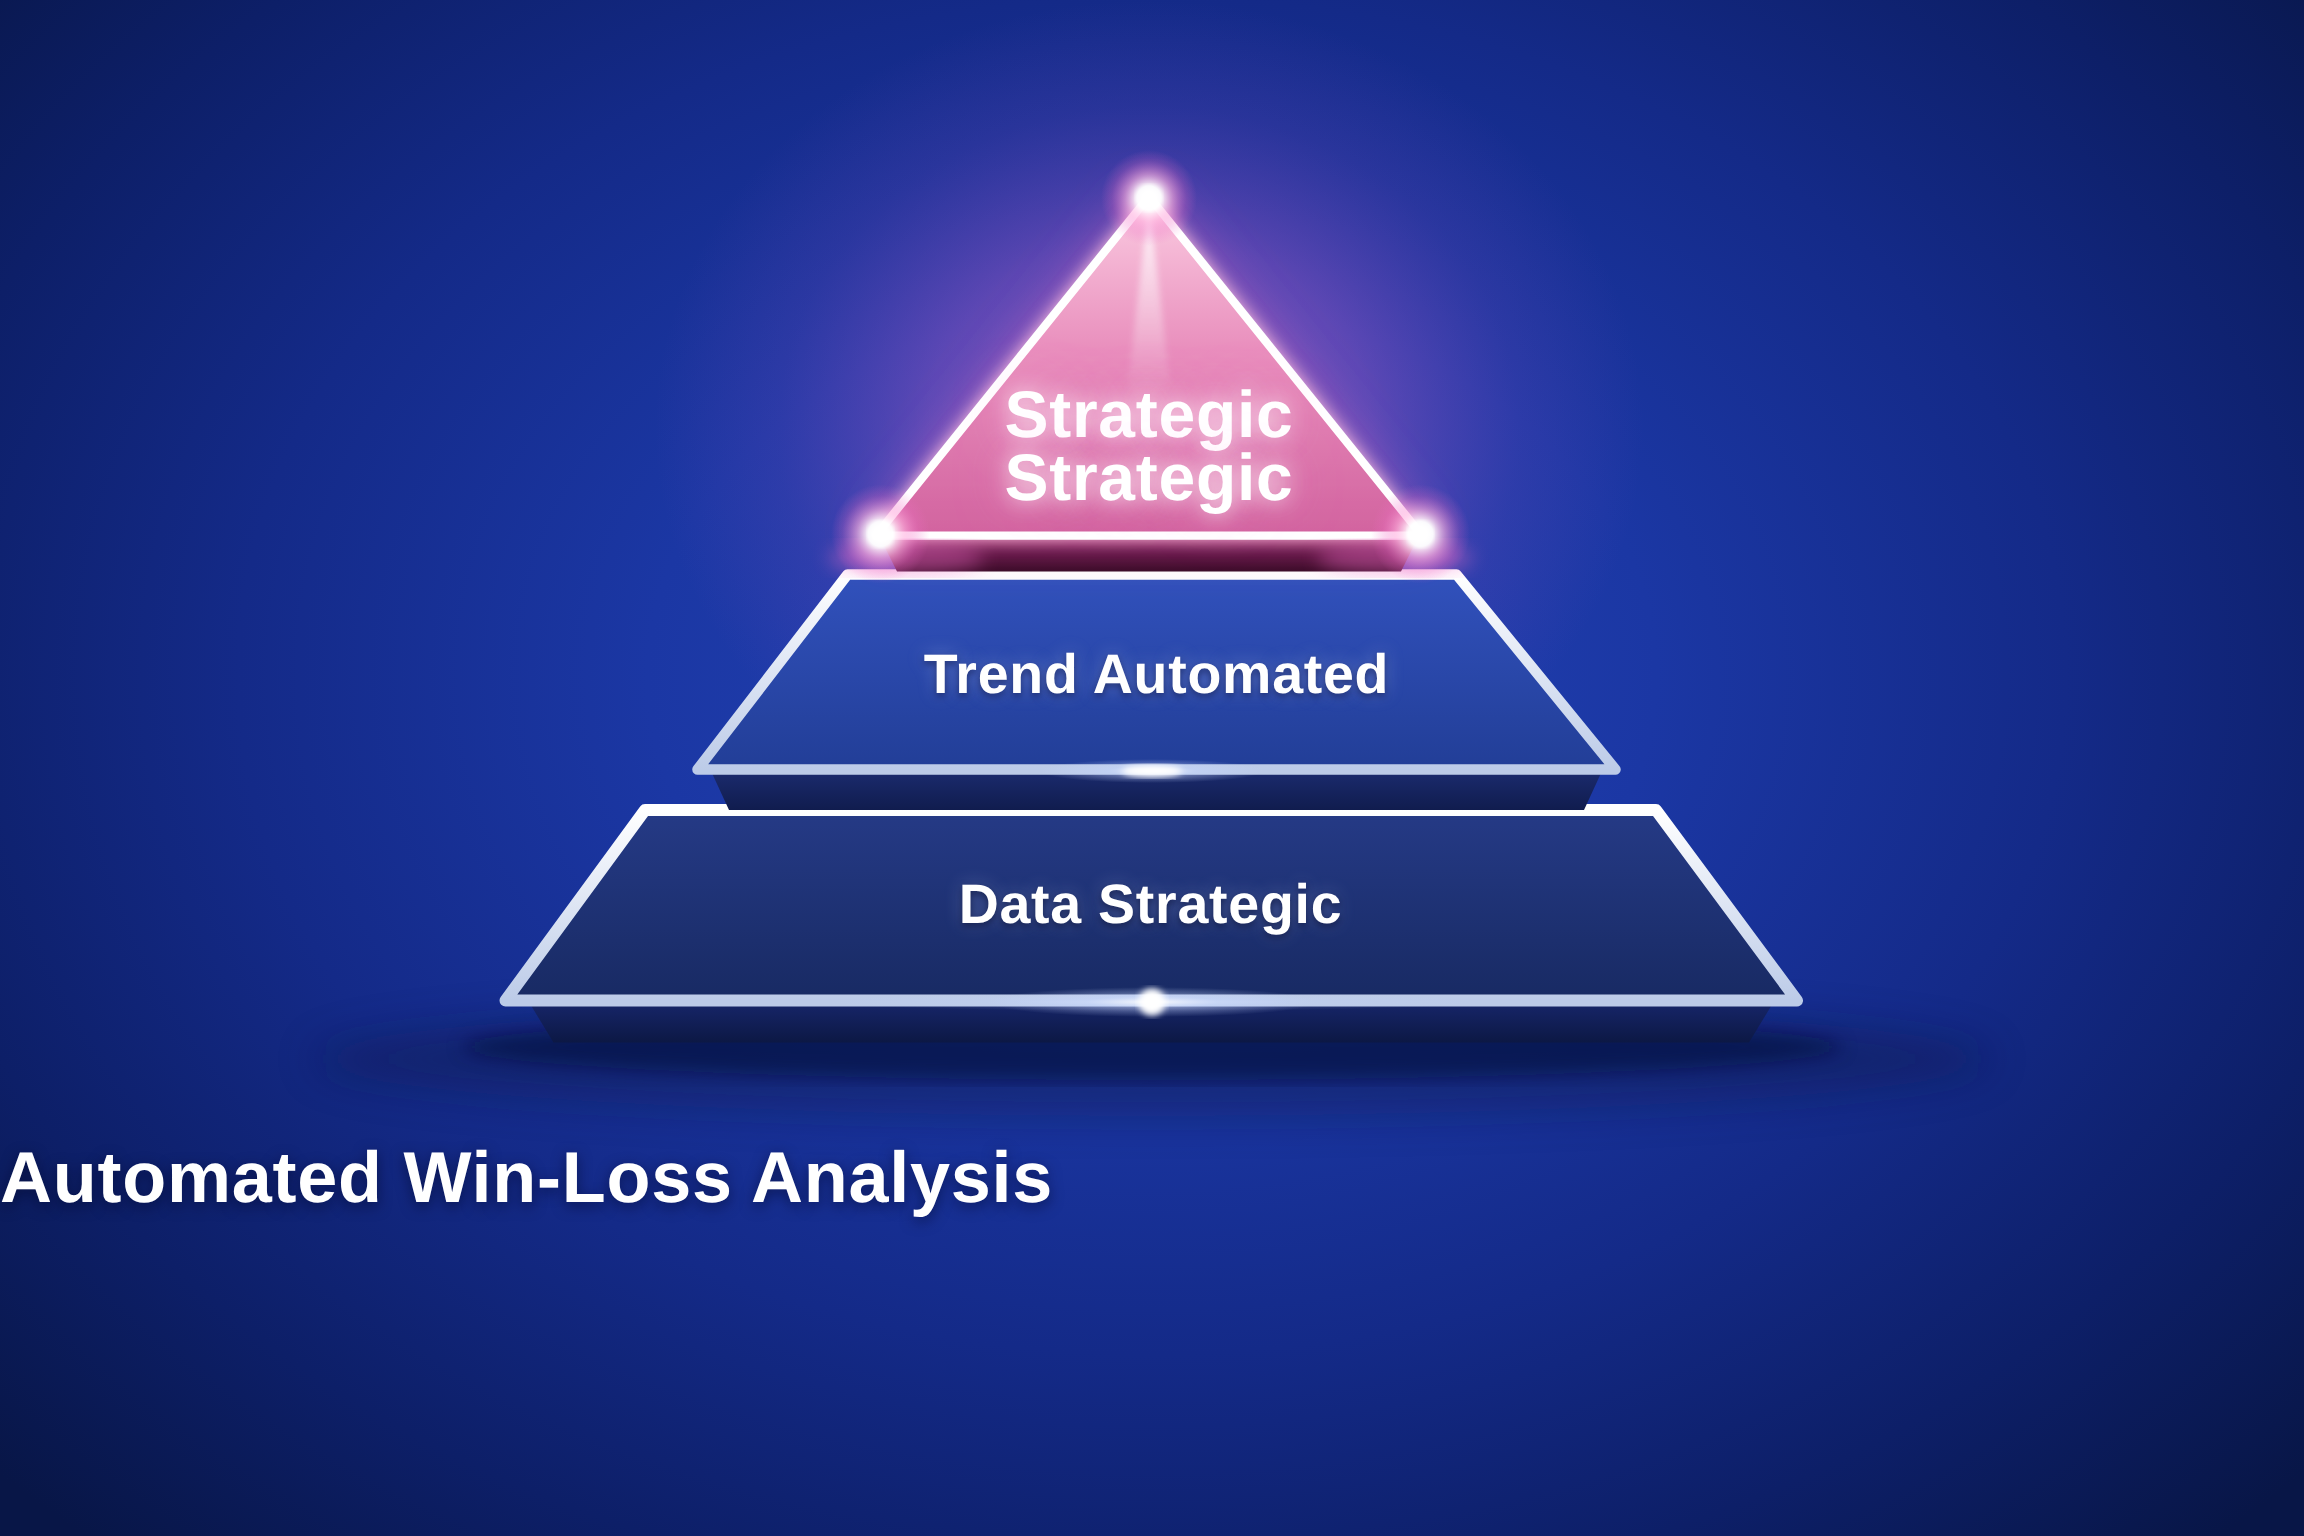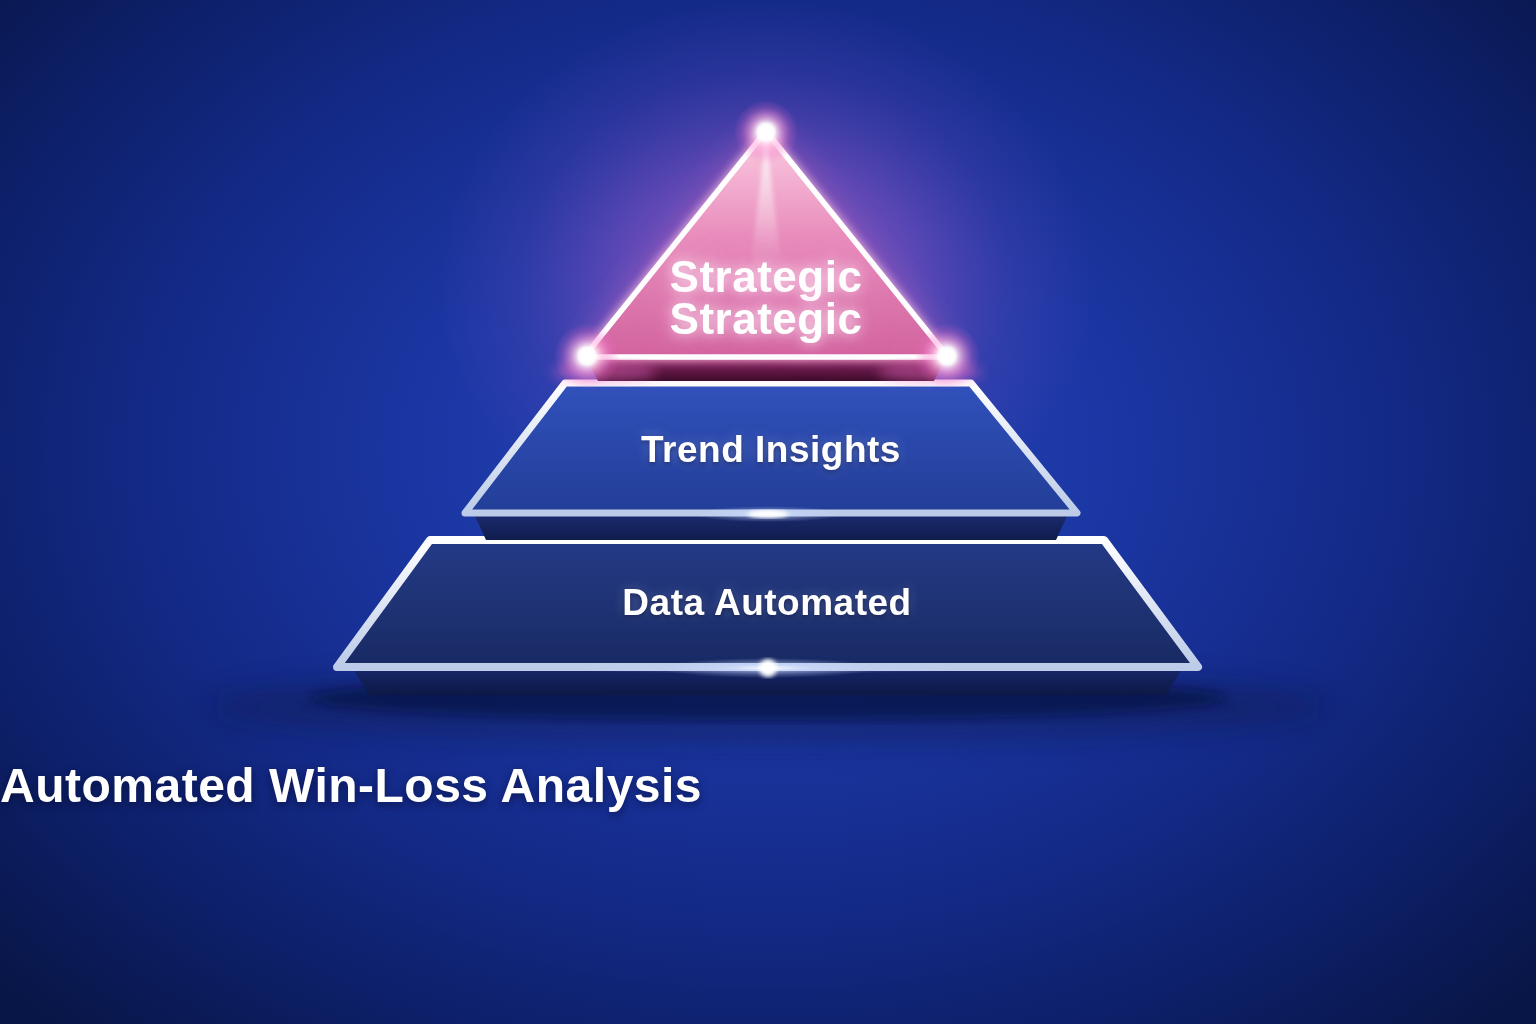--- a/index.html
+++ b/index.html
@@ -136,19 +136,19 @@
     <ellipse cx="768" cy="668" rx="220" ry="6" fill="url(#flareWhite)" opacity="0.4"></ellipse>
     <ellipse cx="768" cy="668" rx="110" ry="10" fill="url(#flareWhite)" opacity="0.9"></ellipse>
     <circle cx="768" cy="668" r="9" fill="#ffffff" filter="url(#blur2)"></circle>
   </svg>
 
   <div class="tier-label label-t1">
     <span style="display:block">Strategic</span>
     <span style="display:block">Strategic</span>
   </div>
 
-  <div class="tier-label label-t2">Trend Insights</div>
+  <div class="tier-label label-t2">Trend Automated</div>
 
-  <div class="tier-label label-t3">Data Automated</div>
+  <div class="tier-label label-t3">Data Strategic</div>
 
   <div class="diagram-title">Automated Win-Loss Analysis</div>
 
 </div>
 
 </body></html>

